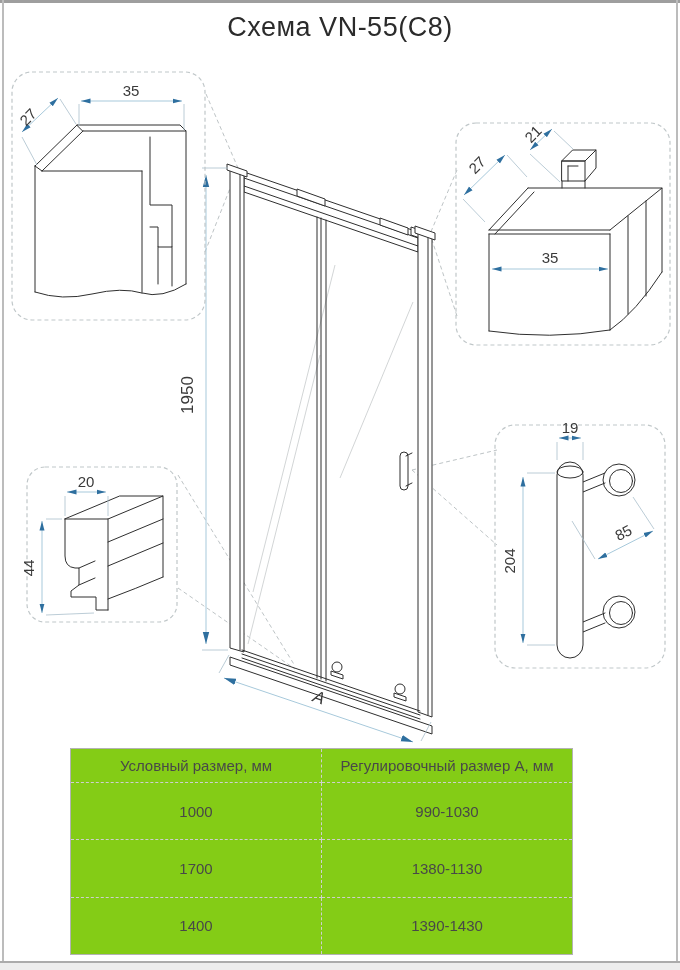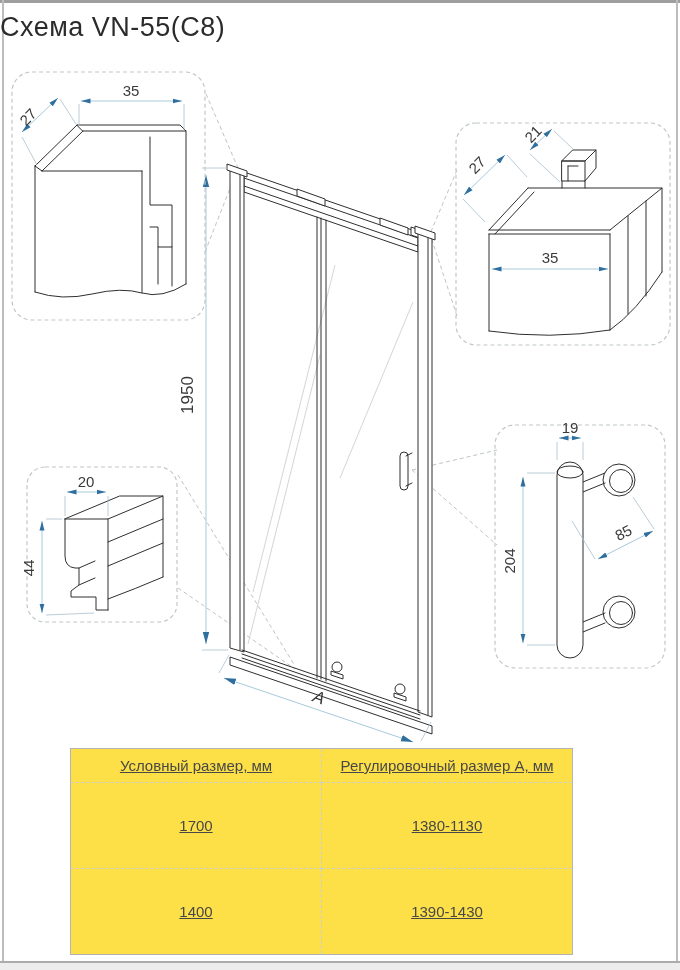--- a/index.html
+++ b/index.html
@@ -6,41 +6,41 @@
   body {
     width:680px; height:970px; position:relative; overflow:hidden;
     background:#ffffff; font-family:"Liberation Sans", sans-serif;
   }
   .edge-top    { position:absolute; left:0; top:0; width:680px; height:3px; background:#9e9e9e; }
   .edge-left   { position:absolute; left:2px; top:0; width:2px; height:970px; background:#bcbcbc; }
   .edge-right  { position:absolute; right:2px; top:0; width:2px; height:970px; background:#bcbcbc; }
   .edge-bottom { position:absolute; left:0; top:961px; width:680px; height:9px; background:#ededed; border-top:2px solid #ababab; }
 
   .title {
-    position:absolute; left:0; top:12px; width:680px; 
+    position:absolute; left:0; top:12px; width:680px; text-align:center;
     font-size:27px; color:#2b2b2b; letter-spacing:0.5px;
   }
 
   svg.drawing { position:absolute; left:0; top:0; }
 
   .art  { stroke:#2f2f2f; stroke-width:1; fill:none; stroke-linejoin:round; stroke-linecap:round; }
   .artf { stroke:#2f2f2f; stroke-width:1; fill:#ffffff; stroke-linejoin:round; }
   .panel { stroke:#c0c7c9; stroke-width:1.2; stroke-dasharray:4 3; fill:none; }
   .leader { stroke:#b6bcbe; stroke-width:0.9; stroke-dasharray:4 3; fill:none; }
   .refl { stroke:#c6cacc; stroke-width:0.8; fill:none; }
   .dimline { stroke:#a7c9db; stroke-width:1; fill:none; }
   .ext { stroke:#a9bfcb; stroke-width:0.8; fill:none; }
   text.dim   { font-size:15px; fill:#3a3a3a; }
   text.dimlg { font-size:17px; fill:#3a3a3a; }
   text.dimA  { font-size:17px; fill:#3a3a3a; font-style:italic; }
 
   table.spec {
     position:absolute; left:70px; top:748px; width:503px; height:207px;
     border-collapse:collapse; table-layout:fixed;
-    font-size:15px; color:#484848; background:#fde047;text-decoration:underline;
+    font-size:15px; color:#484848; background:#84cc16;
   }
   table.spec th, table.spec td {
     border:1px dashed #cfcfcf; text-align:center; vertical-align:middle;
     font-weight:400; padding:0;
   }
   table.spec { border:1px solid #b3b3b3; }
   table.spec tr.hdr th { height:33px; }
 </style>
 </head>
 <body>
@@ -183,20 +183,24 @@
 
 <table class="spec">
   <thead>
     <tr class="hdr">
       <th>Условный размер, мм</th>
       <th>Регулировочный размер А, мм</th>
     </tr>
   </thead>
   <tbody>
     <tr>
+      <td>1000</td>
+      <td>990-1030</td>
+    </tr>
+    <tr>
       <td>1700</td>
       <td>1380-1130</td>
     </tr>
     <tr>
       <td>1400</td>
       <td>1390-1430</td>
     </tr>
   </tbody>
 </table>
 

